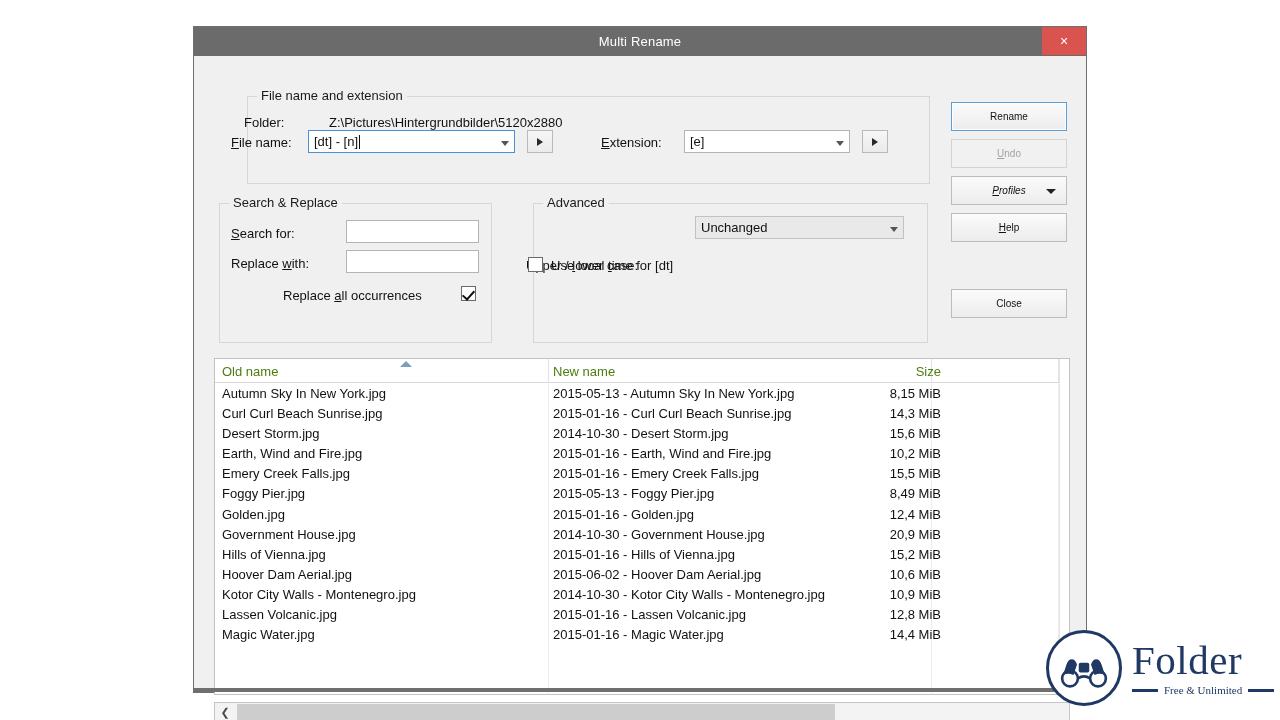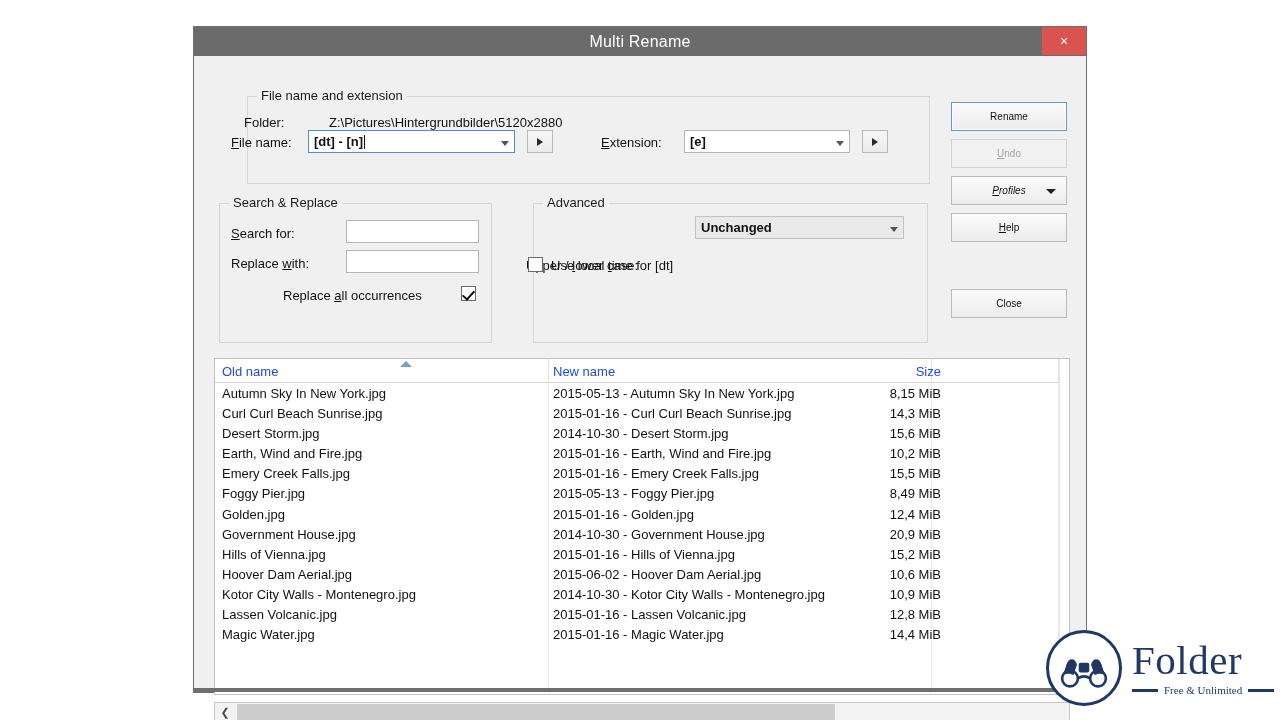--- a/index.html
+++ b/index.html
@@ -22,21 +22,21 @@
     box-shadow: 0 0 0 0 rgba(0,0,0,0);
   }
   .titlebar {
     position: relative;
     height: 29px;
     background: #6b6b6b;
     display: flex; align-items: center; justify-content: center;
   }
   .titlebar .title {
     color: #ffffff;
-    font-size: 16px;
+    font-size: 13px;
     letter-spacing: .2px;
   }
   .close-btn {
     position: absolute; right: 0; top: 0;
     width: 44px; height: 28px;
     background: #d9534f;
     color: #fff;
     display: flex; align-items: center; justify-content: center;
     font-size: 14px; line-height: 1;
     cursor: pointer;
@@ -81,21 +81,20 @@
   .combo {
     position: absolute;
     background: #ffffff;
     border: 1px solid #b4b4b4;
     height: 23px;
     font-size: 13px;
     color: #111;
     display: flex; align-items: center;
     padding: 0 20px 0 5px;
     cursor: text;
-    font-weight: bold;
   }
   .combo.readonly { background: #e9e9e9; border-color: #c2c2c2; cursor: default; margin-left: 11px; }
   .combo.focused { border-color: #4a90d9; }
   .combo .caret {
     position: absolute; right: 5px; top: 50%;
     width: 0; height: 0; margin-top: -1px;
     border-left: 4px solid transparent;
     border-right: 4px solid transparent;
     border-top: 5px solid #555;
   }
@@ -183,21 +182,21 @@
     background: #ffffff;
     border: 1px solid #c2c2c2;
     overflow: hidden;
   }
   .listhdr {
     position: relative;
     height: 24px;
     background: #ffffff;
     border-bottom: 1px solid #d8d8d8;
     font-size: 13px;
-    color: #1d4ed8;
+    color: #4d7c0f;
   }
   .listhdr .hcell {
     position: absolute; top: 0;
     height: 24px;
     display: flex; align-items: center;
     cursor: pointer;
   }
   .hdiv {
     position: absolute; top: 0; bottom: 0;
     width: 1px; background: #e2e2e2;

